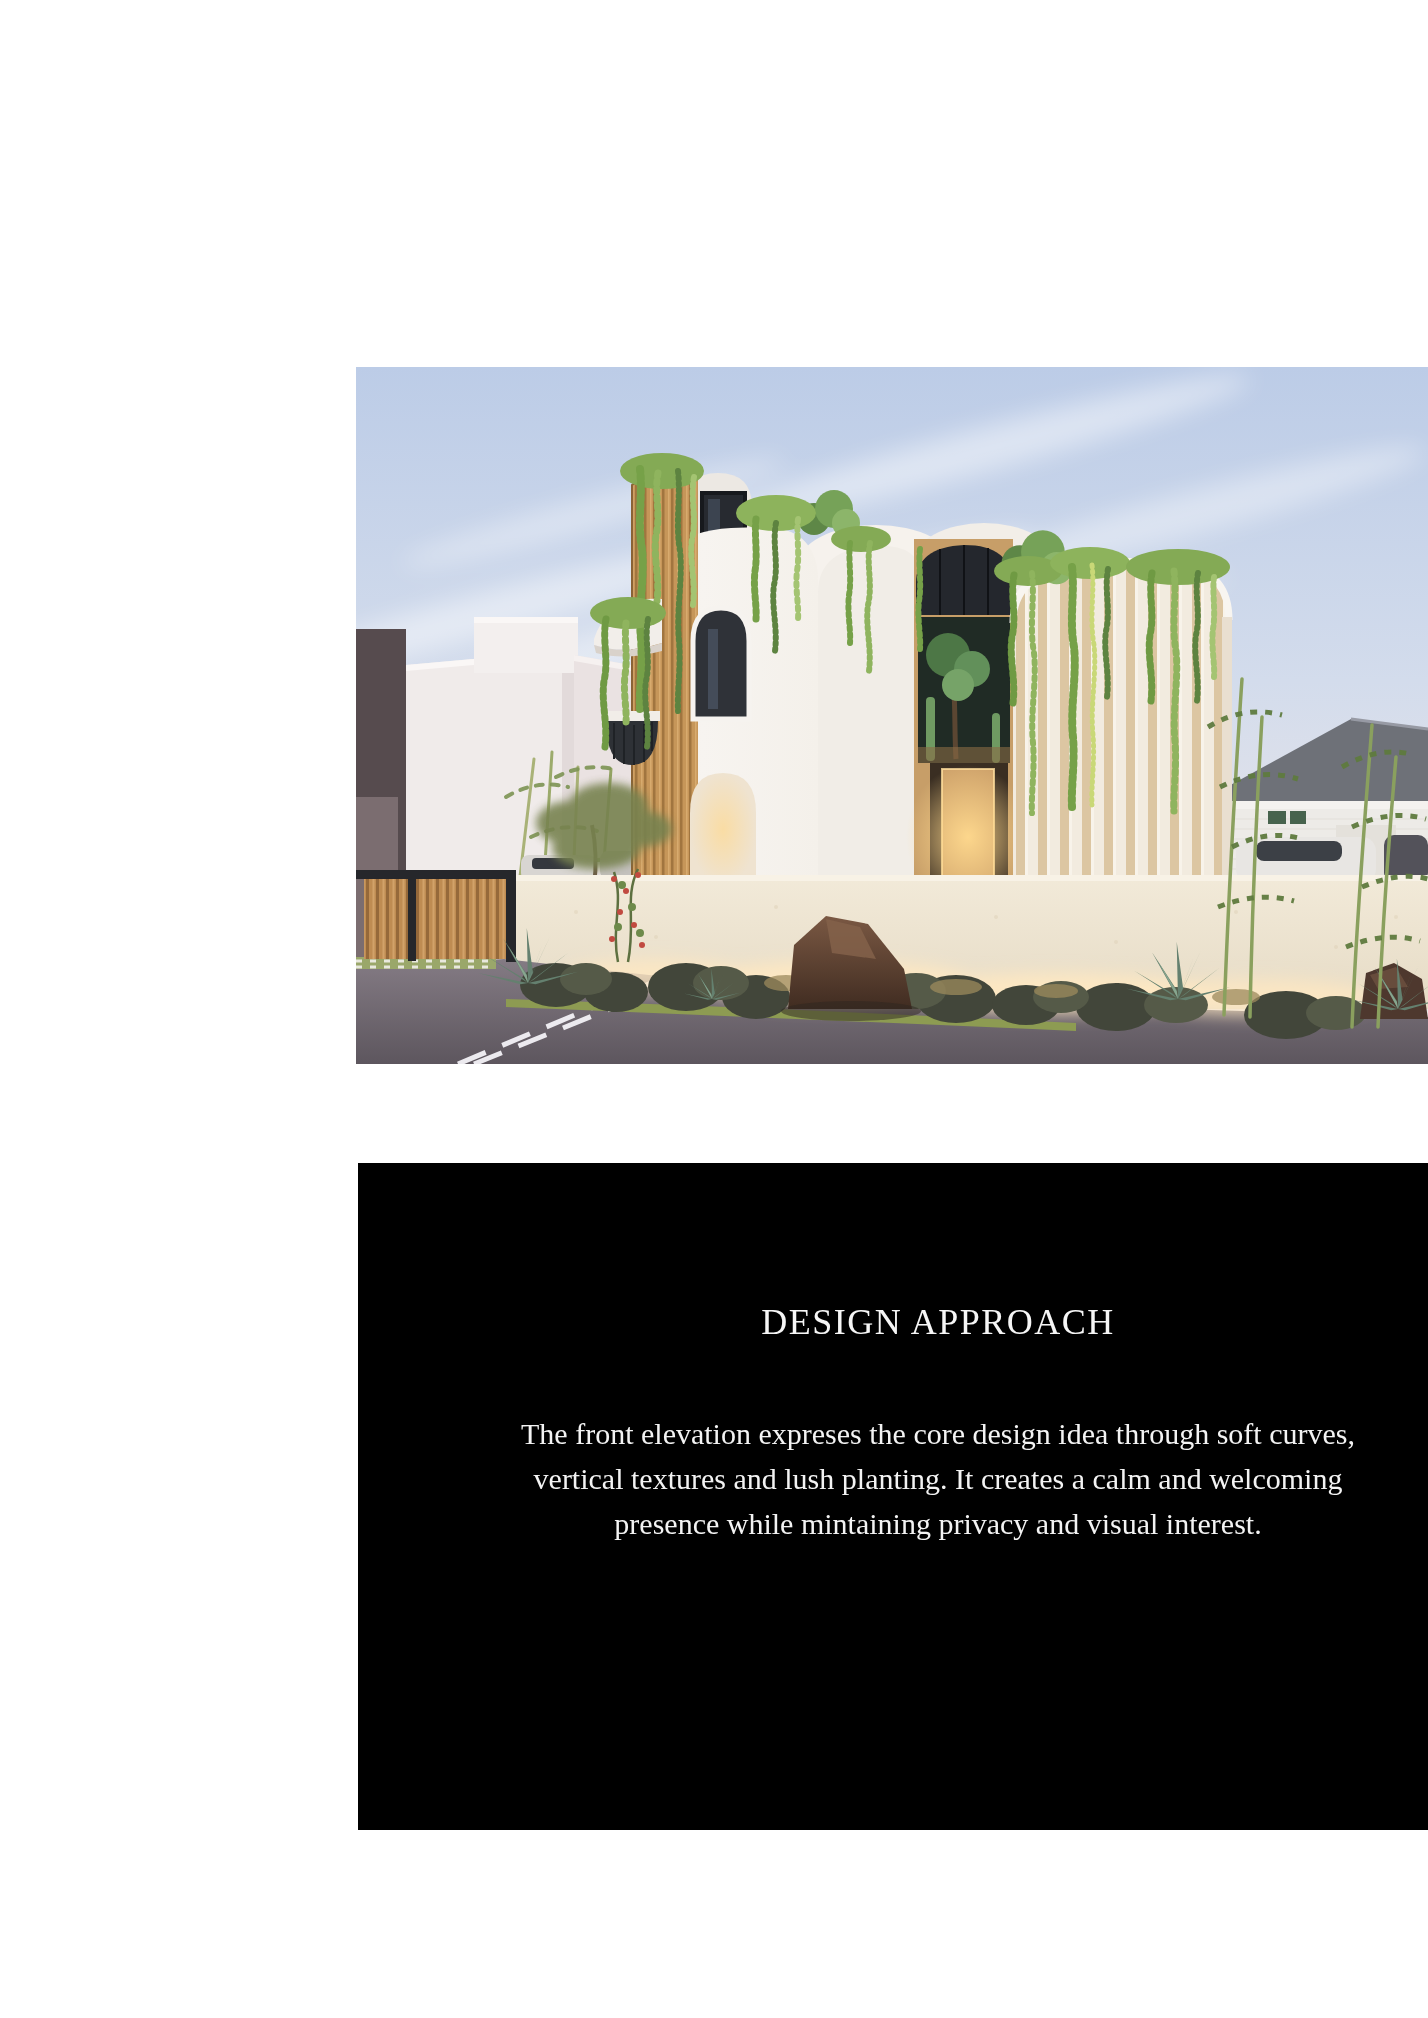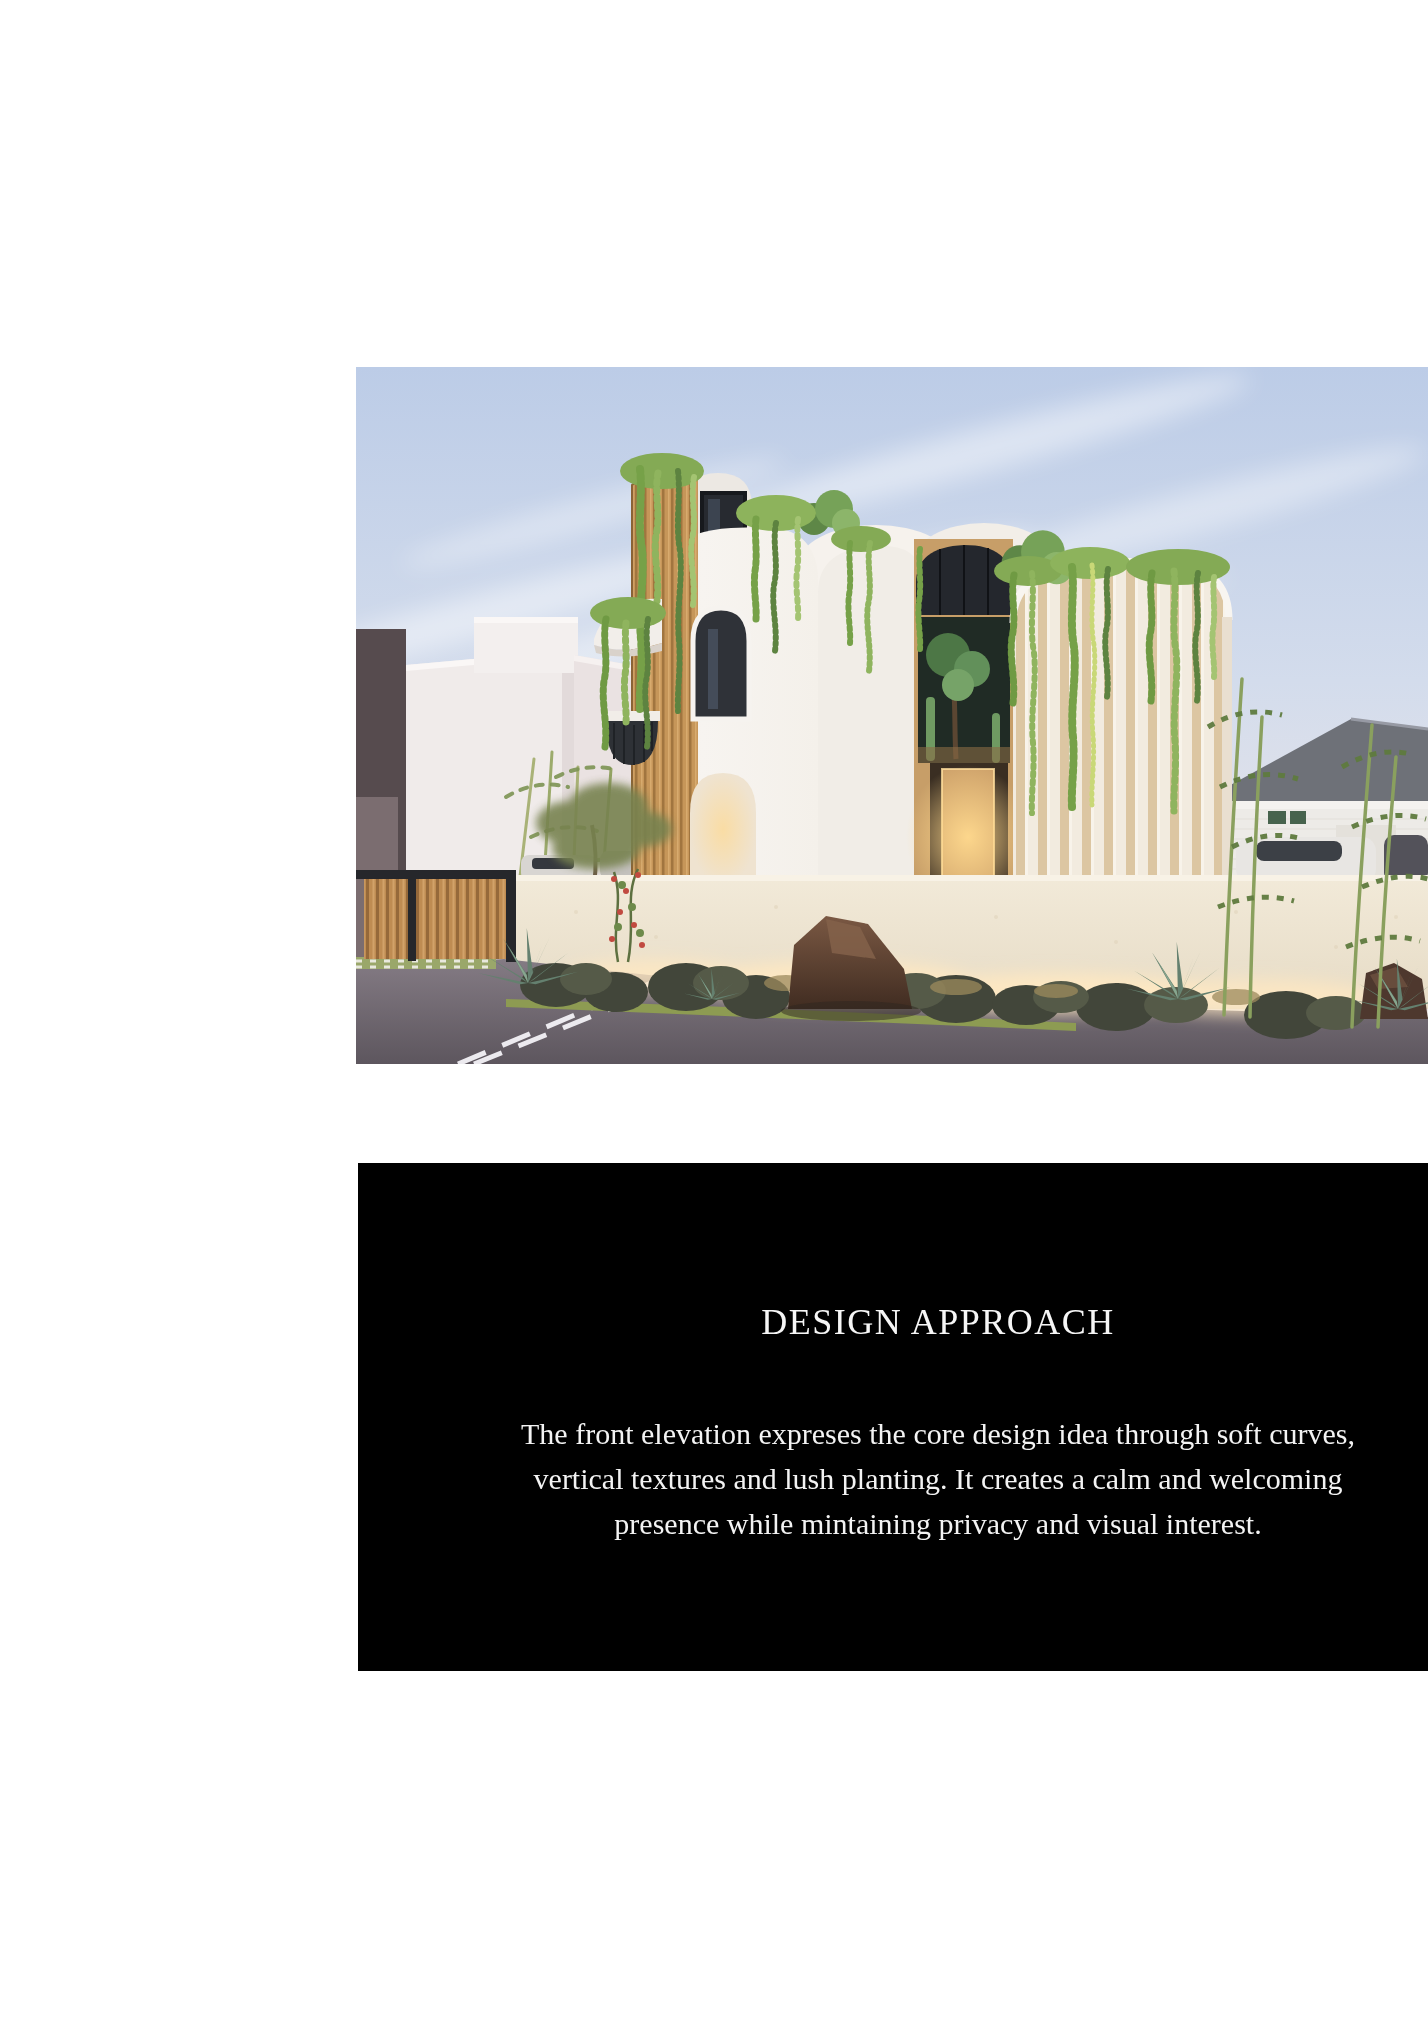--- a/index.html
+++ b/index.html
@@ -2,21 +2,21 @@
 <html><head>
 <meta charset="utf-8">
 <style>
   html,body{margin:0;padding:0;background:#ffffff;}
   #page{position:relative;width:1428px;height:2018px;background:#ffffff;overflow:hidden;
         font-family:"Liberation Serif", serif;}
   
   #hero{position:absolute;left:356px;top:367px;width:1072px;height:697px;overflow:hidden;background:#d6deed;}
   #hero svg{display:block;}
   
-  #panel{position:absolute;left:358px;top:1163px;width:1070px;height:508px;background:#000000;overflow:hidden;}
+  #panel{position:absolute;left:358px;top:1163px;width:1070px;height:667px;background:#000000;overflow:hidden;}
   #panel .inner{position:absolute;left:0;top:0;width:1160px;text-align:center;color:#fdfdfd;}
   .sec-title{margin-top:138px;font-size:36px;letter-spacing:1.5px;font-weight:400;color:#f6f6f6;}
   .sec-par{margin-top:68px;font-size:30px;line-height:45px;color:#f3f3f3;}
   .sec-par .line{white-space:nowrap;}
 </style>
 </head>
 <body>
 
 <div id="page">
 

